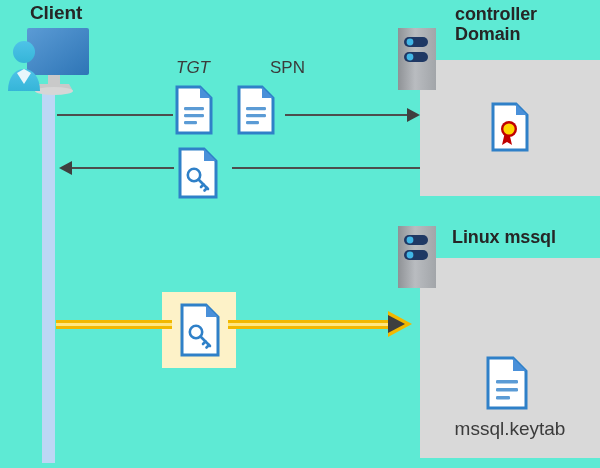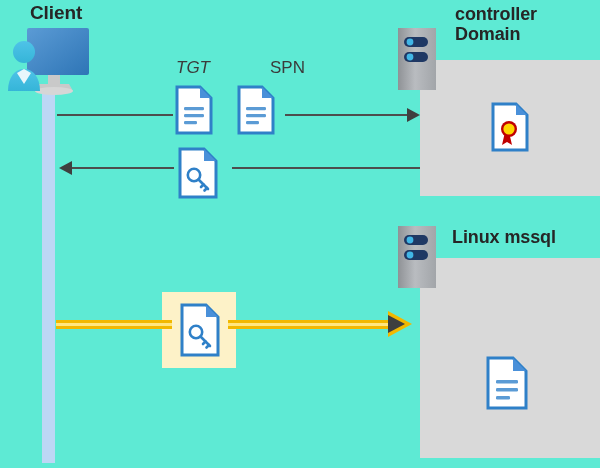--- a/index.html
+++ b/index.html
@@ -305,14 +305,15 @@
       <path d="M2 2 h25 l13 13 v37 h-38 z" fill="#ffffff" stroke="#2f80c8" stroke-width="3"></path>
       <path d="M27 2 v13 h13 z" fill="#4a90d9"></path>
       <g fill="#5b9bd5">
         <rect x="10" y="24" width="22" height="3.6" rx="1.3"></rect>
         <rect x="10" y="32" width="22" height="3.6" rx="1.3"></rect>
         <rect x="10" y="40" width="14" height="3.6" rx="1.3"></rect>
       </g>
     </svg>
   </div>
 
+  <div class="abs" id="keytab-label">mssql.keytab</div>
 
 </div>
 
 </body></html>

